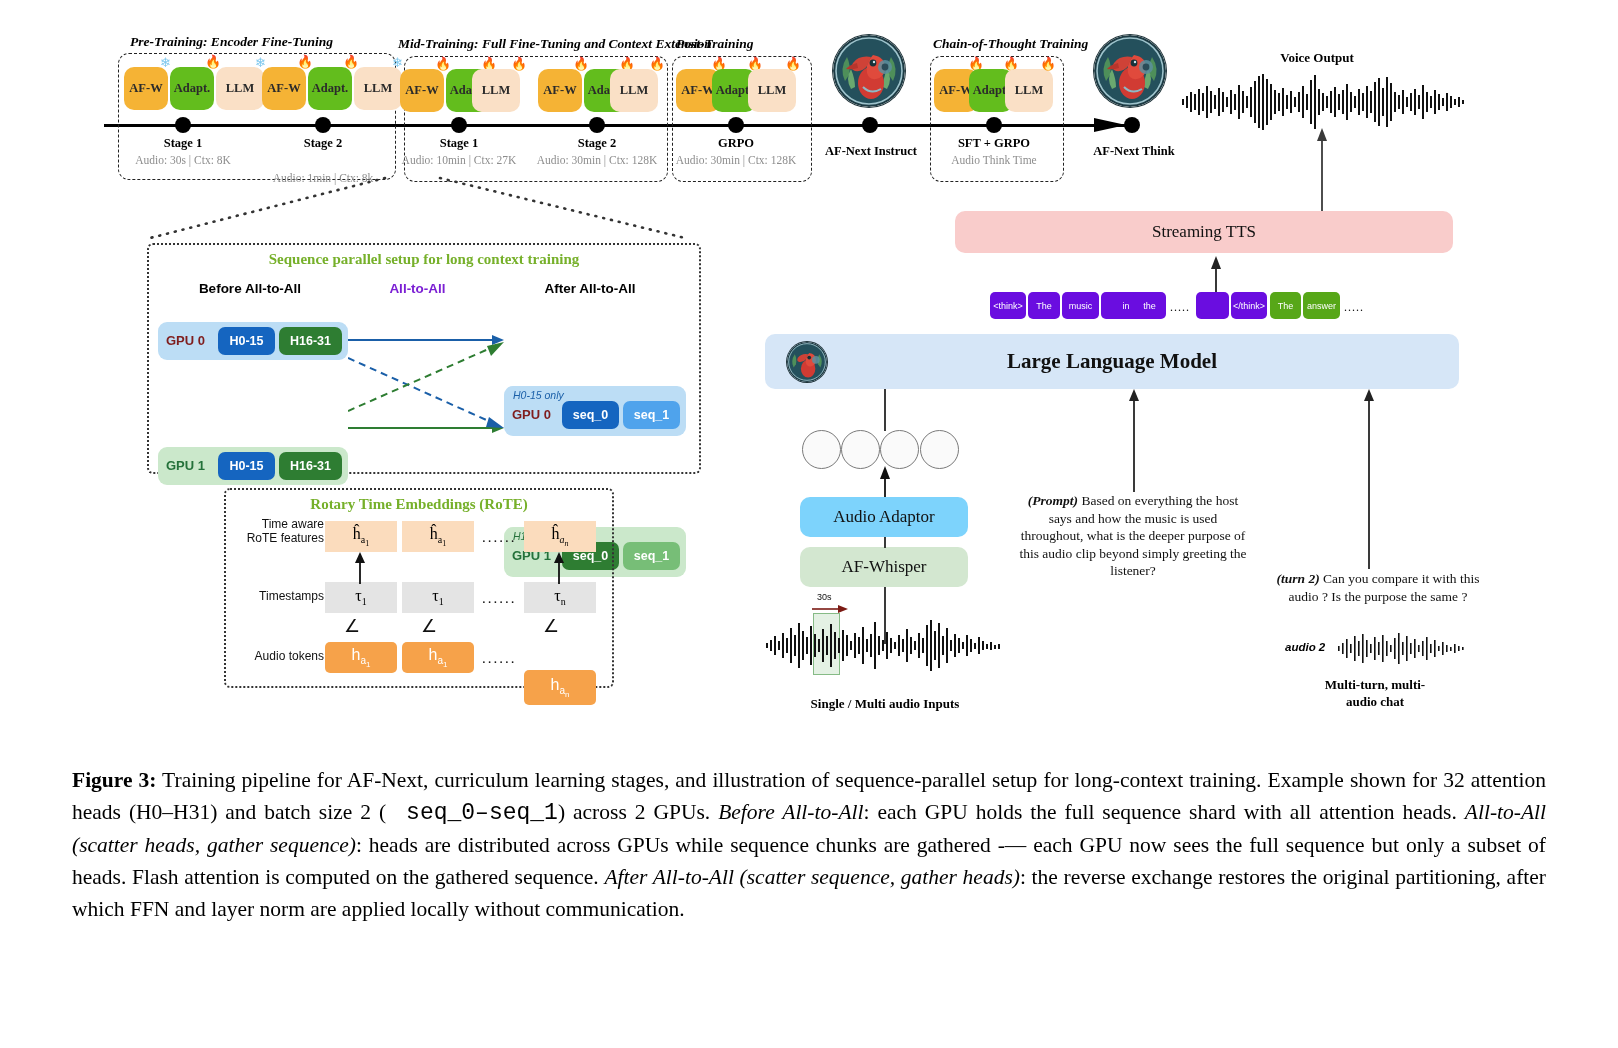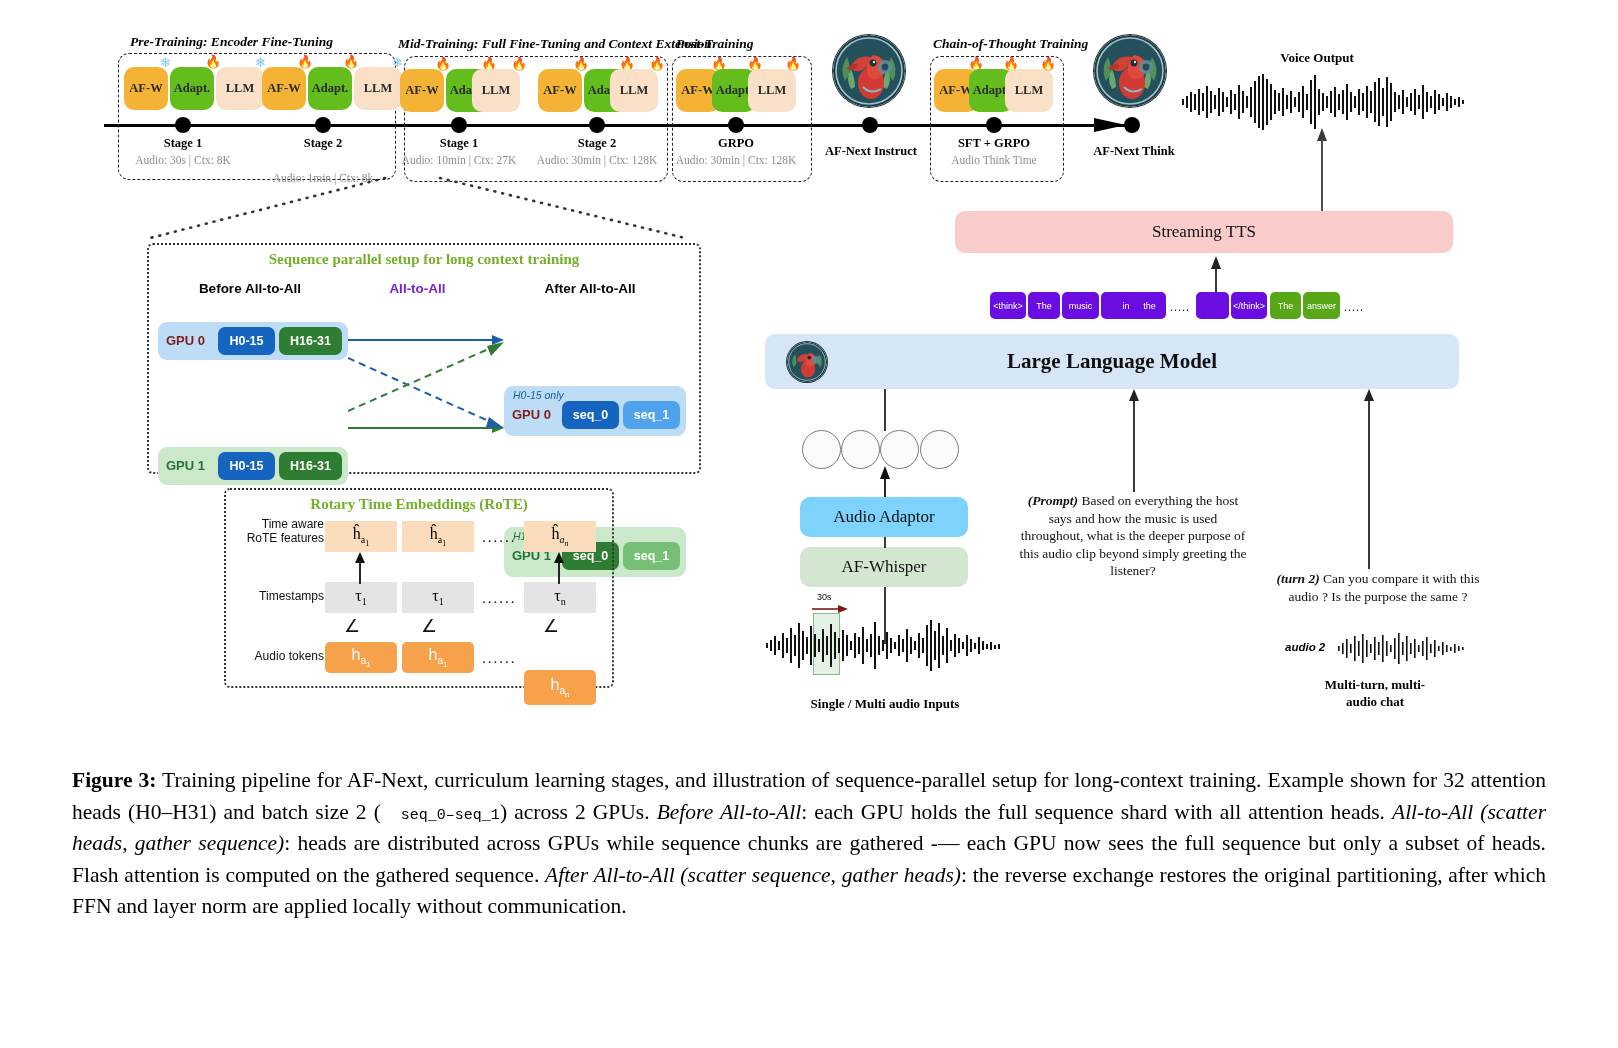--- a/index.html
+++ b/index.html
@@ -70,21 +70,21 @@
   .tok.think{background:#6A0DE0;}
   .tok.ans{background:#57A718;}
   .circ{width:37px;height:37px;border-radius:50%;border:1.4px solid #7a7a7a;background:#fafafa;position:absolute;}
   .greenlbl{font-family:"Liberation Serif",serif;font-weight:bold;font-size:13px;color:#000000;text-align:center;line-height:1.3;}
   .prompt{font-family:"Liberation Serif",serif;font-size:13.5px;text-align:center;line-height:1.3;color:#111;}
   .audio2{font-family:"Liberation Sans",sans-serif;font-style:italic;font-weight:bold;font-size:11.5px;}
   .vline{background:#3a3a3a;width:1.6px;}
 
   
   #caption{position:absolute;left:72px;top:765px;width:1474px;font-family:"Liberation Serif",serif;font-size:21.5px;line-height:1.47;text-align:justify;color:#000;}
-  #caption .mono{font-size:15px;margin-left:20px;}
+  #caption .mono{font-size:23px;margin-left:20px;}
 </style>
 </head>
 <body>
 
 <div id="stage">
 
   <div class="abs axis" style="left:104px;top:124px;width:1034px;"></div>
   <svg class="abs" style="left:1094px;top:113px;" width="50" height="24">
     <polygon points="0,5 32,12 0,19" fill="#000"></polygon>
   </svg>

